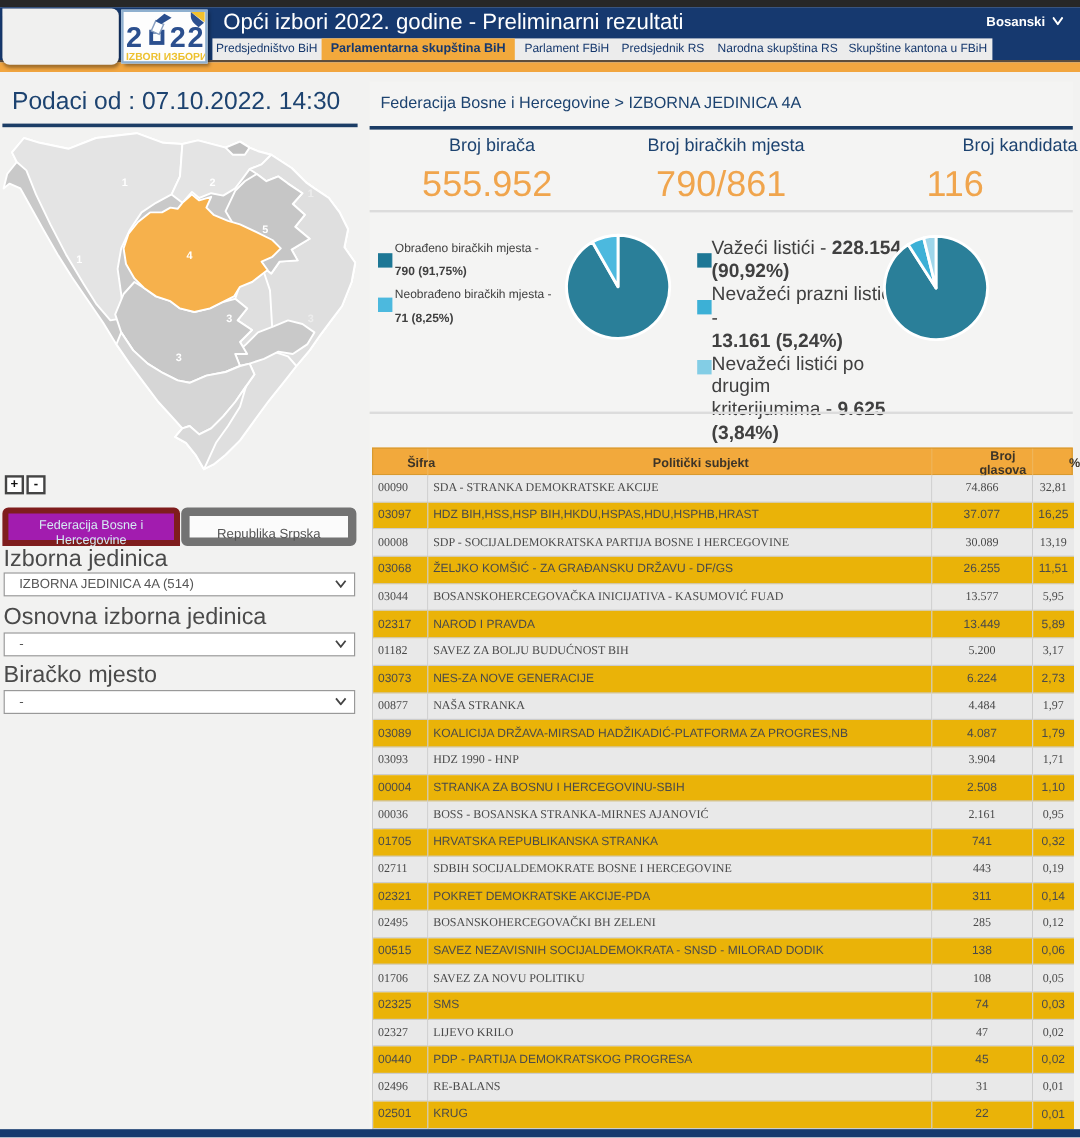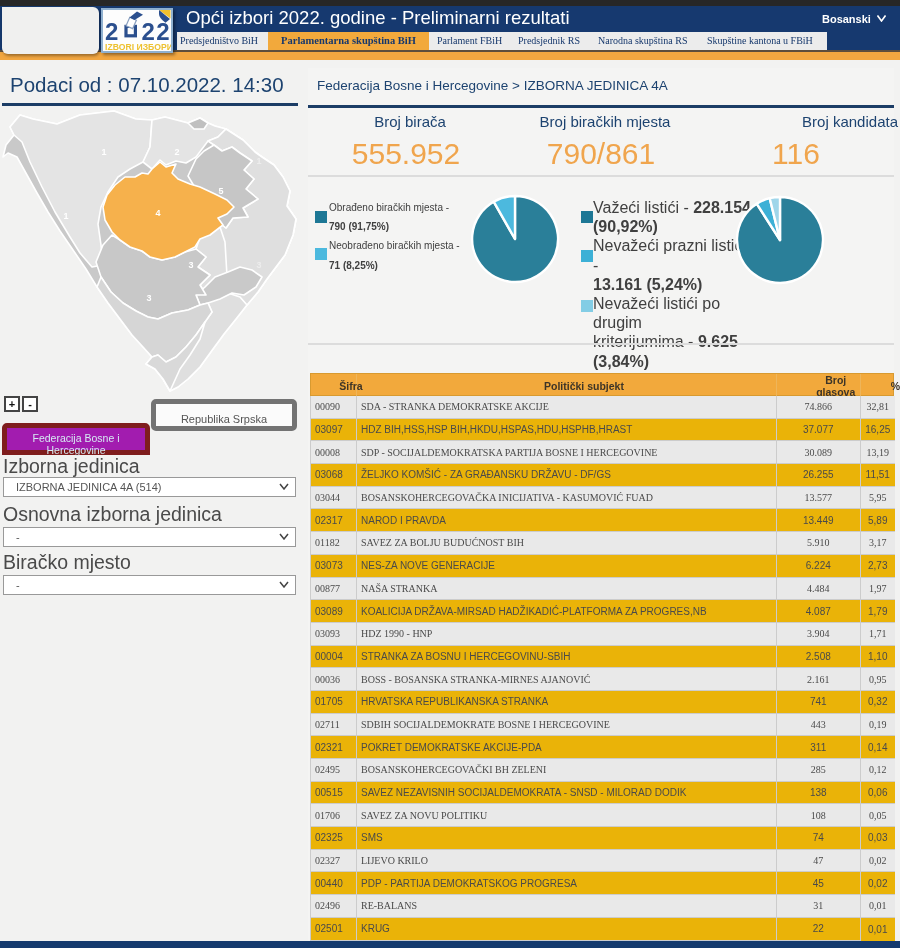--- a/index.html
+++ b/index.html
@@ -4,31 +4,31 @@
 <style>
   * { margin:0; padding:0; box-sizing:border-box; }
   body { font-family:"Liberation Sans", sans-serif; background:#f2f2f1; }
   #page { position:relative; width:900px; height:948px; overflow:hidden; background:#f2f2f1; }
   .abs { position:absolute; }
   #topblack { left:0; top:0; width:900px; height:6px; background:#272727; }
   #navy { left:0; top:6px; width:900px; height:44px; background:#16396f; }
   #title { left:186px; top:10px; color:#fff; font-size:18.5px; line-height:16px; }
   #lang { right:14px; top:13px; color:#fff; font-size:11px; font-weight:bold; }
   #tabstrip { left:177px; top:32px; width:650px; height:18px; background:#ececec; }
-  .tab { position:absolute; top:0; height:18px; font-size:10px; color:#16386d; line-height:17px; white-space:nowrap;font-family:Liberation Serif, serif; }
+  .tab { position:absolute; top:0; height:18px; font-size:10px; color:#16386d; line-height:17px; white-space:nowrap; }
   #darkline { left:0; top:50px; width:900px; height:2px; background:#5d4d3c; }
   #orangebar { left:0; top:52px; width:900px; height:8px; background:#f2a640; }
   #whitebox { left:2px; top:7px; width:97px; height:47px; background:#f0f0ef; border-radius:0 6px 6px 6px; box-shadow:1px 2px 3px rgba(0,0,0,0.35); }
   #logo { left:101px; top:8px; width:72px; height:45px; background:#fdfdfd; border:2px solid #8fb0cf; box-shadow:2px 2px 3px rgba(0,0,0,0.4); }
   #podaci { left:10px; top:73px; font-size:20.5px; color:#1d4370; }
   #podline { left:2px; top:103px; width:296px; height:3px; background:#1c3d66; }
   #zplus  { left:4px;  top:396px; width:16px; height:16px; background:#fff; border:2px solid #444; font-size:11px; font-weight:bold; text-align:center; line-height:12px; color:#111; }
   #zminus { left:22px; top:396px; width:16px; height:16px; background:#fff; border:2px solid #444; font-size:11px; font-weight:bold; text-align:center; line-height:12px; color:#111; }
   #enttab1 { left:2px; top:423px; width:148px; height:32px; background:#a21caf; border:5px solid #7f1d1d; border-radius:5px 5px 0 0; color:#d5ebf3; font-size:10.5px; text-align:center; padding-top:5px; line-height:11.5px; }
-  #enttab2 { left:151px; top:399px; width:146px; height:32px; background:#fbfbfb; border:5px solid #737373; border-radius:5px; color:#555; font-size:11px; text-align:center; line-height:30px; }
+  #enttab2 { left:151px; top:423px; width:146px; height:32px; background:#fbfbfb; border:7px solid #737373; border-radius:5px; color:#555; font-size:11px; text-align:center; line-height:30px; }
   .flabel { left:3px; font-size:19.5px; color:#4a4a4a; }
   .fsel { left:3px; width:293px; height:20px; background:#fff; border:1px solid #999; font-size:11px; color:#555; line-height:18px; padding-left:12px; }
   .fsel svg { position:absolute; right:6px; top:5px; }
 </style>
 </head>
 <body>
 <div id="page">
   <div class="abs" id="topblack"></div>
   <div class="abs" id="navy"></div>
   <div class="abs" id="title">Opći izbori 2022. godine - Preliminarni rezultati</div>
@@ -176,21 +176,21 @@
     <div class="c1 g">03044</div>
       <div class="c2 g">BOSANSKOHERCEGOVAČKA INICIJATIVA - KASUMOVIĆ FUAD</div>
       <div class="c3 g">13.577</div>
       <div class="c4 g">5,95</div>
     <div class="c1 w">02317</div>
       <div class="c2 w">NAROD I PRAVDA</div>
       <div class="c3 w">13.449</div>
       <div class="c4 w">5,89</div>
     <div class="c1 g">01182</div>
       <div class="c2 g">SAVEZ ZA BOLJU BUDUĆNOST BIH</div>
-      <div class="c3 g">5.910</div>
+      <div class="c3 g">5.200</div>
       <div class="c4 g">3,17</div>
     <div class="c1 w">03073</div>
       <div class="c2 w">NES-ZA NOVE GENERACIJE</div>
       <div class="c3 w">6.224</div>
       <div class="c4 w">2,73</div>
     <div class="c1 g">00877</div>
       <div class="c2 g">NAŠA STRANKA</div>
       <div class="c3 g">4.484</div>
       <div class="c4 g">1,97</div>
     <div class="c1 w">03089</div>

